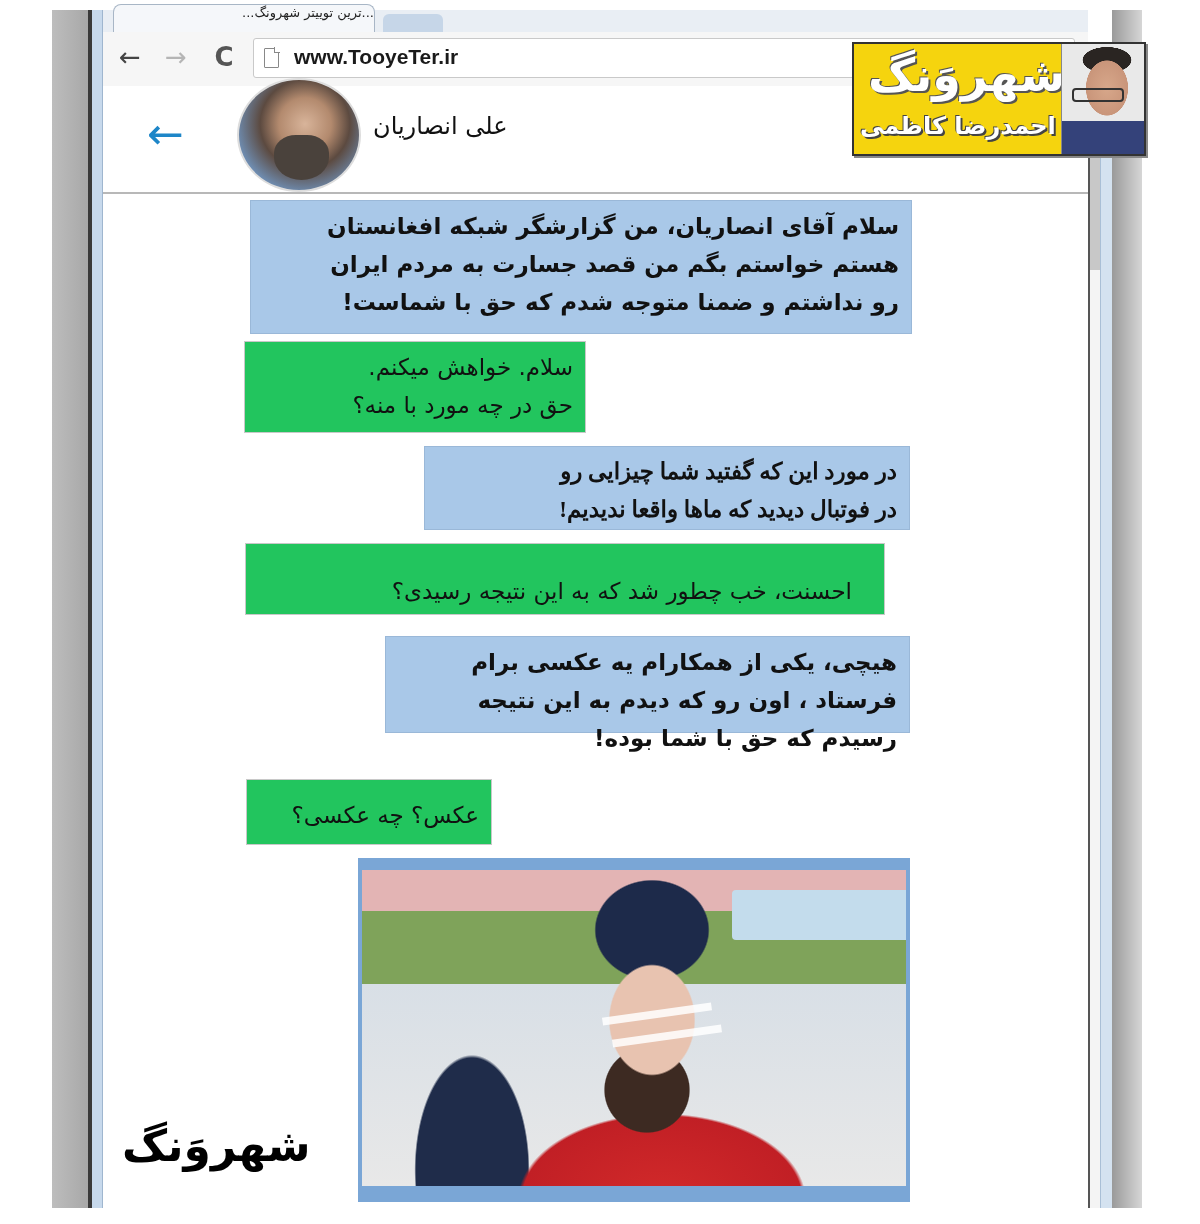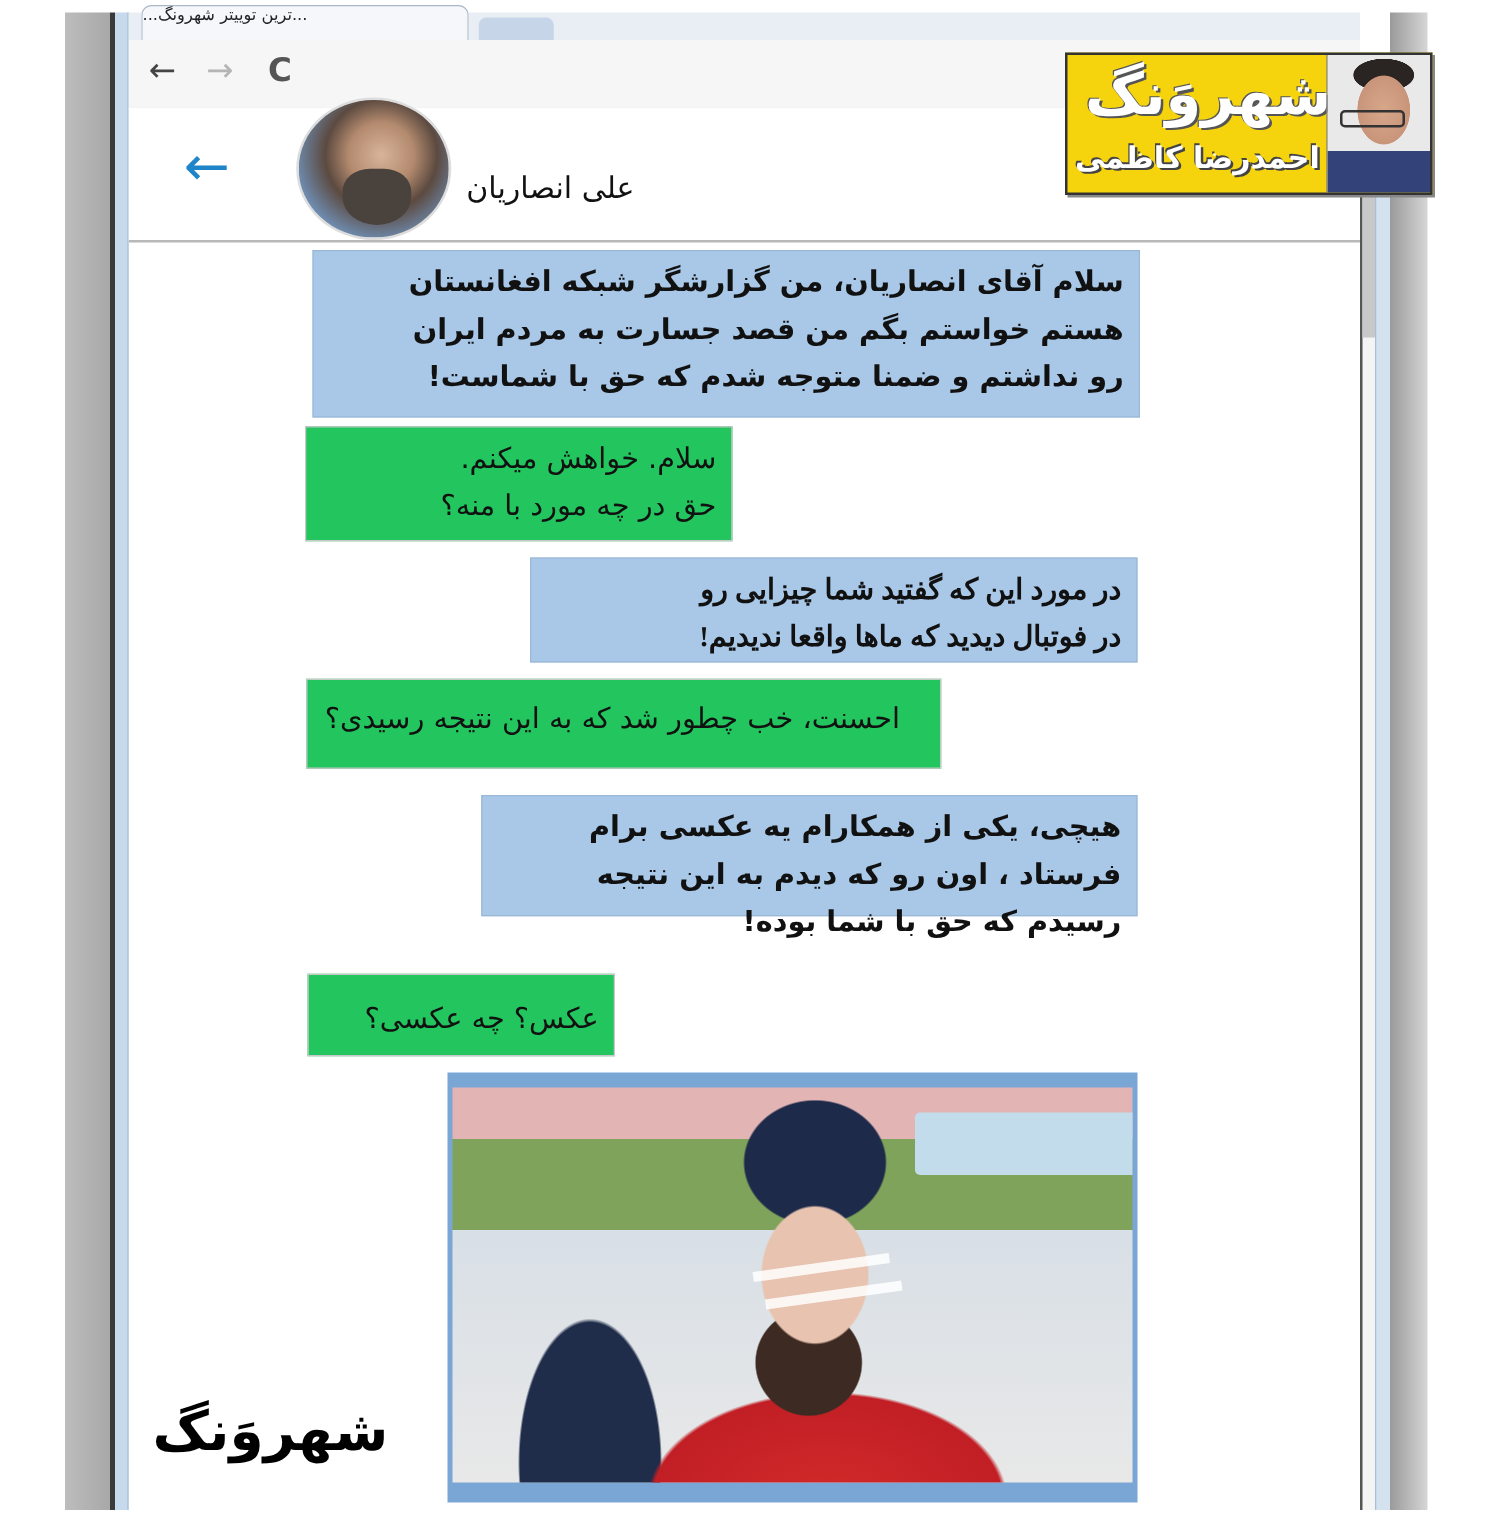--- a/index.html
+++ b/index.html
@@ -9,36 +9,36 @@
     }
     .outer-left { position: absolute; left: 52px; top: 10px; width: 36px; height: 1198px; background: linear-gradient(to right,#bdbdbd,#a8a8a8); }
     .outer-left-edge { position: absolute; left: 88px; top: 10px; width: 4px; height: 1198px; background: #3a3a3a; }
     .frame-left { position: absolute; left: 92px; top: 10px; width: 10px; height: 1198px; background: #c7d9ec; border-right: 1px solid #9fb6cf; }
     .outer-right { position: absolute; left: 1112px; top: 10px; width: 30px; height: 1198px; background: linear-gradient(to right,#9a9a9a,#d6d6d6); }
     .frame-right { position: absolute; left: 1100px; top: 150px; width: 12px; height: 1058px; background: #d4e2f0; border-left: 1px solid #a9bfd6; border-right: 2px solid #555; }
     .scroll-track { position: absolute; left: 1088px; top: 150px; width: 12px; height: 1058px; background: #f4f4f4; border-left: 2px solid #555; }
     .scroll-thumb { position: absolute; left: 1090px; top: 152px; width: 10px; height: 118px; background: #c8c8c8; }
     .browser { position: absolute; left: 103px; top: 10px; width: 985px; height: 1198px; background: #ffffff; }
     .tab-strip { position: absolute; left: 0; top: 0; width: 985px; height: 22px; background: #e9eef4; }
-    .tab { position: absolute; left: 10px; top: -6px; width: 260px; height: 28px; background: #f5f7fa; border: 1px solid #a8b6c6; border-bottom: none; border-radius: 8px 8px 0 0; font-size: 13px; color: #222; text-align: left; line-height: 16px; overflow: hidden; direction: rtl; }
+    .tab { position: absolute; left: 10px; top: -6px; width: 260px; height: 28px; background: #f5f7fa; border: 1px solid #a8b6c6; border-bottom: none; border-radius: 8px 8px 0 0; font-size: 13px; color: #222; text-align: right; line-height: 16px; overflow: hidden; direction: rtl; }
     .tab-inactive { position: absolute; left: 280px; top: 4px; width: 60px; height: 18px; background: #c6d6e8; border-radius: 6px 6px 0 0; }
     .toolbar { position: absolute; left: 0; top: 22px; width: 985px; height: 54px; background: #f6f6f6; border-bottom: 1px solid #d6d6d6; }
     .nav-btn { position: absolute; top: 8px; width: 34px; height: 34px; font-size: 26px; line-height: 34px; text-align: center; color: #444; }
     .nav-back { left: 10px; }
     .nav-forward { left: 56px; color: #b5b5b5; }
     .nav-reload { left: 104px; font-weight: bold; color: #555; }
     .omnibox { position: absolute; left: 150px; top: 6px; width: 820px; height: 38px; background: #fff; border: 1px solid #c9c9c9; border-radius: 3px; }
     .page-icon { position: absolute; left: 10px; top: 9px; width: 13px; height: 18px; border: 1.5px solid #888; border-radius: 1px; background: #fff; }
     .page-icon:after { content: ""; position: absolute; right: -2px; top: -2px; width: 5px; height: 5px; background: #fff; border-left: 1.5px solid #888; border-bottom: 1.5px solid #888; }
     .url { position: absolute; left: 40px; top: 6px; font-family: "Liberation Sans", sans-serif; font-weight: bold; font-size: 21px; color: #1a1a1a; }
     .chat-header { position: absolute; left: 0; top: 76px; width: 985px; height: 106px; background: #fff; border-bottom: 2px solid #b8b8b8; }
     .back-arrow { position: absolute; left: 44px; top: 26px; font-size: 44px; color: #1e86c8; line-height: 44px; }
     .avatar { position: absolute; left: 134px; top: -8px; width: 120px; height: 110px; border-radius: 50%; background: radial-gradient(circle at 55% 40%, #d8b49a 0%, #b38a6e 28%, #5c4a40 48%, #6f8fb5 75%, #a9a9a9 100%); border: 2px solid #ddd; }
     .avatar:before { content: ""; position: absolute; left: 35px; top: 55px; width: 55px; height: 45px; border-radius: 40% 40% 50% 50%; background: #4a423c; }
-    .contact-name { position: absolute; left: 270px; top: 26px; font-size: 24px; color: #111; direction: rtl; margin-top: 24px; }
+    .contact-name { position: absolute; left: 270px; top: 26px; font-size: 24px; color: #111; direction: rtl; }
     .bubble { position: absolute; direction: rtl; text-align: right; font-size: 23px; line-height: 38px; color: #111; font-weight: bold; padding: 6px 12px; box-sizing: border-box; white-space: pre-line; }
     .bubble.sent { background: #a9c8e8; border: 1px solid #9ab8d8; }
     .bubble.received { background: #22c55e; border: 1px solid #c8c8c8; font-weight: normal; }
     .photo { position: absolute; left: 358px; top: 858px; width: 552px; height: 344px; background: #7aa6d6; box-sizing: border-box; padding: 12px 4px 16px 4px; }
     .photo-inner { position: relative; width: 100%; height: 100%; overflow: hidden;
       background:
         radial-gradient(ellipse 70px 90px at 290px 150px, #e8c3b0 0%, #e8c3b0 60%, transparent 62%),
         radial-gradient(ellipse 80px 70px at 290px 60px, #1d2a4a 0%, #1d2a4a 70%, transparent 72%),
         radial-gradient(ellipse 60px 60px at 285px 220px, #3d2a22 0%, #3d2a22 70%, transparent 72%),
         radial-gradient(ellipse 200px 120px at 300px 330px, #d22a2a 0%, #c11f25 70%, transparent 72%),
@@ -64,20 +64,24 @@
 
 <div class="browser">
   <div class="tab-strip">
     <div class="tab">...ترین توییتر شهرونگ...</div>
     <div class="tab-inactive"></div>
   </div>
   <div class="toolbar">
     <div class="nav-btn nav-back">←</div>
     <div class="nav-btn nav-forward">→</div>
     <div class="nav-btn nav-reload">C</div>
+    <div class="omnibox">
+      <div class="page-icon"></div>
+      <div class="url">www.TooyeTer.ir</div>
+    </div>
   </div>
 
   <div class="chat-header">
     <div class="back-arrow">←</div>
     <div class="avatar"></div>
     <div class="contact-name">علی انصاریان</div>
   </div>
 </div>
 
 <div class="scroll-track"></div>
@@ -85,21 +89,21 @@
 <div class="frame-right"></div>
 <div class="outer-right"></div>
 
 <div class="bubble sent" style="left:250px; top:200px; width:662px; height:134px;padding-left:21px;">سلام آقای انصاریان، من گزارشگر شبکه افغانستان
 هستم خواستم بگم من قصد جسارت به مردم ایران
 رو نداشتم و ضمنا متوجه شدم که حق با شماست!</div>
 <div class="bubble received" style="left:244px; top:341px; width:342px; height:92px;">سلام. خواهش میکنم.
 حق در چه مورد با منه؟</div>
 <div class="bubble sent" style="left:424px; top:446px; width:486px; height:84px;font-family:Liberation Serif, serif;">در مورد این که گفتید شما چیزایی رو
 در فوتبال دیدید که ماها واقعا ندیدیم!</div>
-<div class="bubble received" style="left:245px; top:543px; width:508px; height:72px; padding-top:12px; padding-right:32px;">احسنت، خب چطور شد که به این نتیجه رسیدی؟</div>
+<div class="bubble received" style="left:245px; top:543px; width:640px; height:72px; padding-top:28px; padding-right:32px;">احسنت، خب چطور شد که به این نتیجه رسیدی؟</div>
 <div class="bubble sent" style="left:385px; top:636px; width:525px; height:97px;">هیچی، یکی از همکارام یه عکسی برام
 فرستاد ، اون رو که دیدم به این نتیجه
 رسیدم که حق با شما بوده!</div>
 <div class="bubble received" style="left:246px; top:779px; width:246px; height:66px; padding-top:16px;">عکس؟ چه عکسی؟</div>
 
 <div class="photo">
   <div class="photo-inner">
     <div class="photo-banner"></div>
     <div class="photo-stripe"></div>
     <div class="photo-stripe2"></div>

